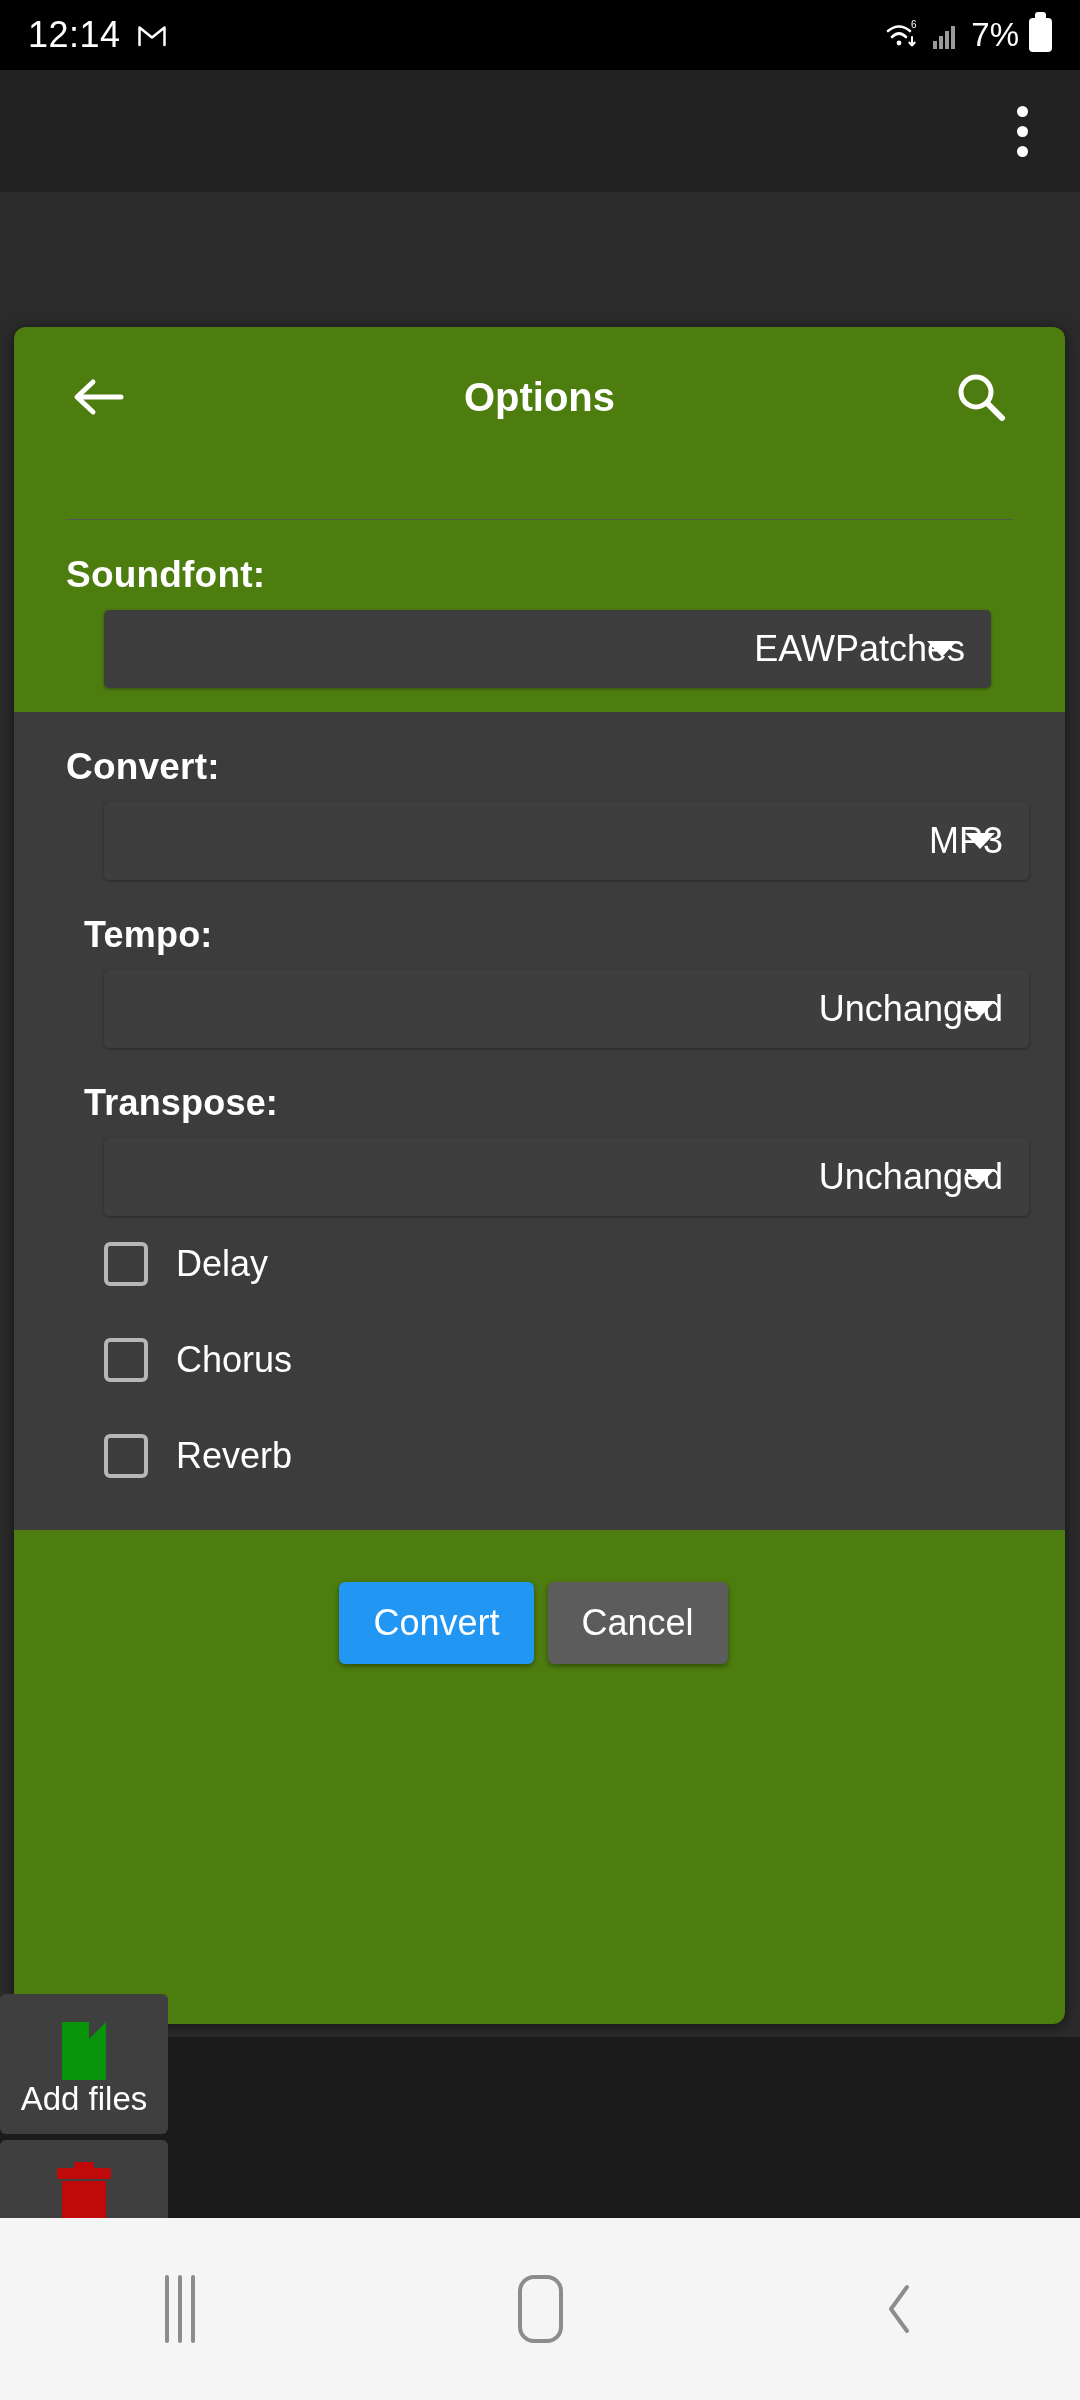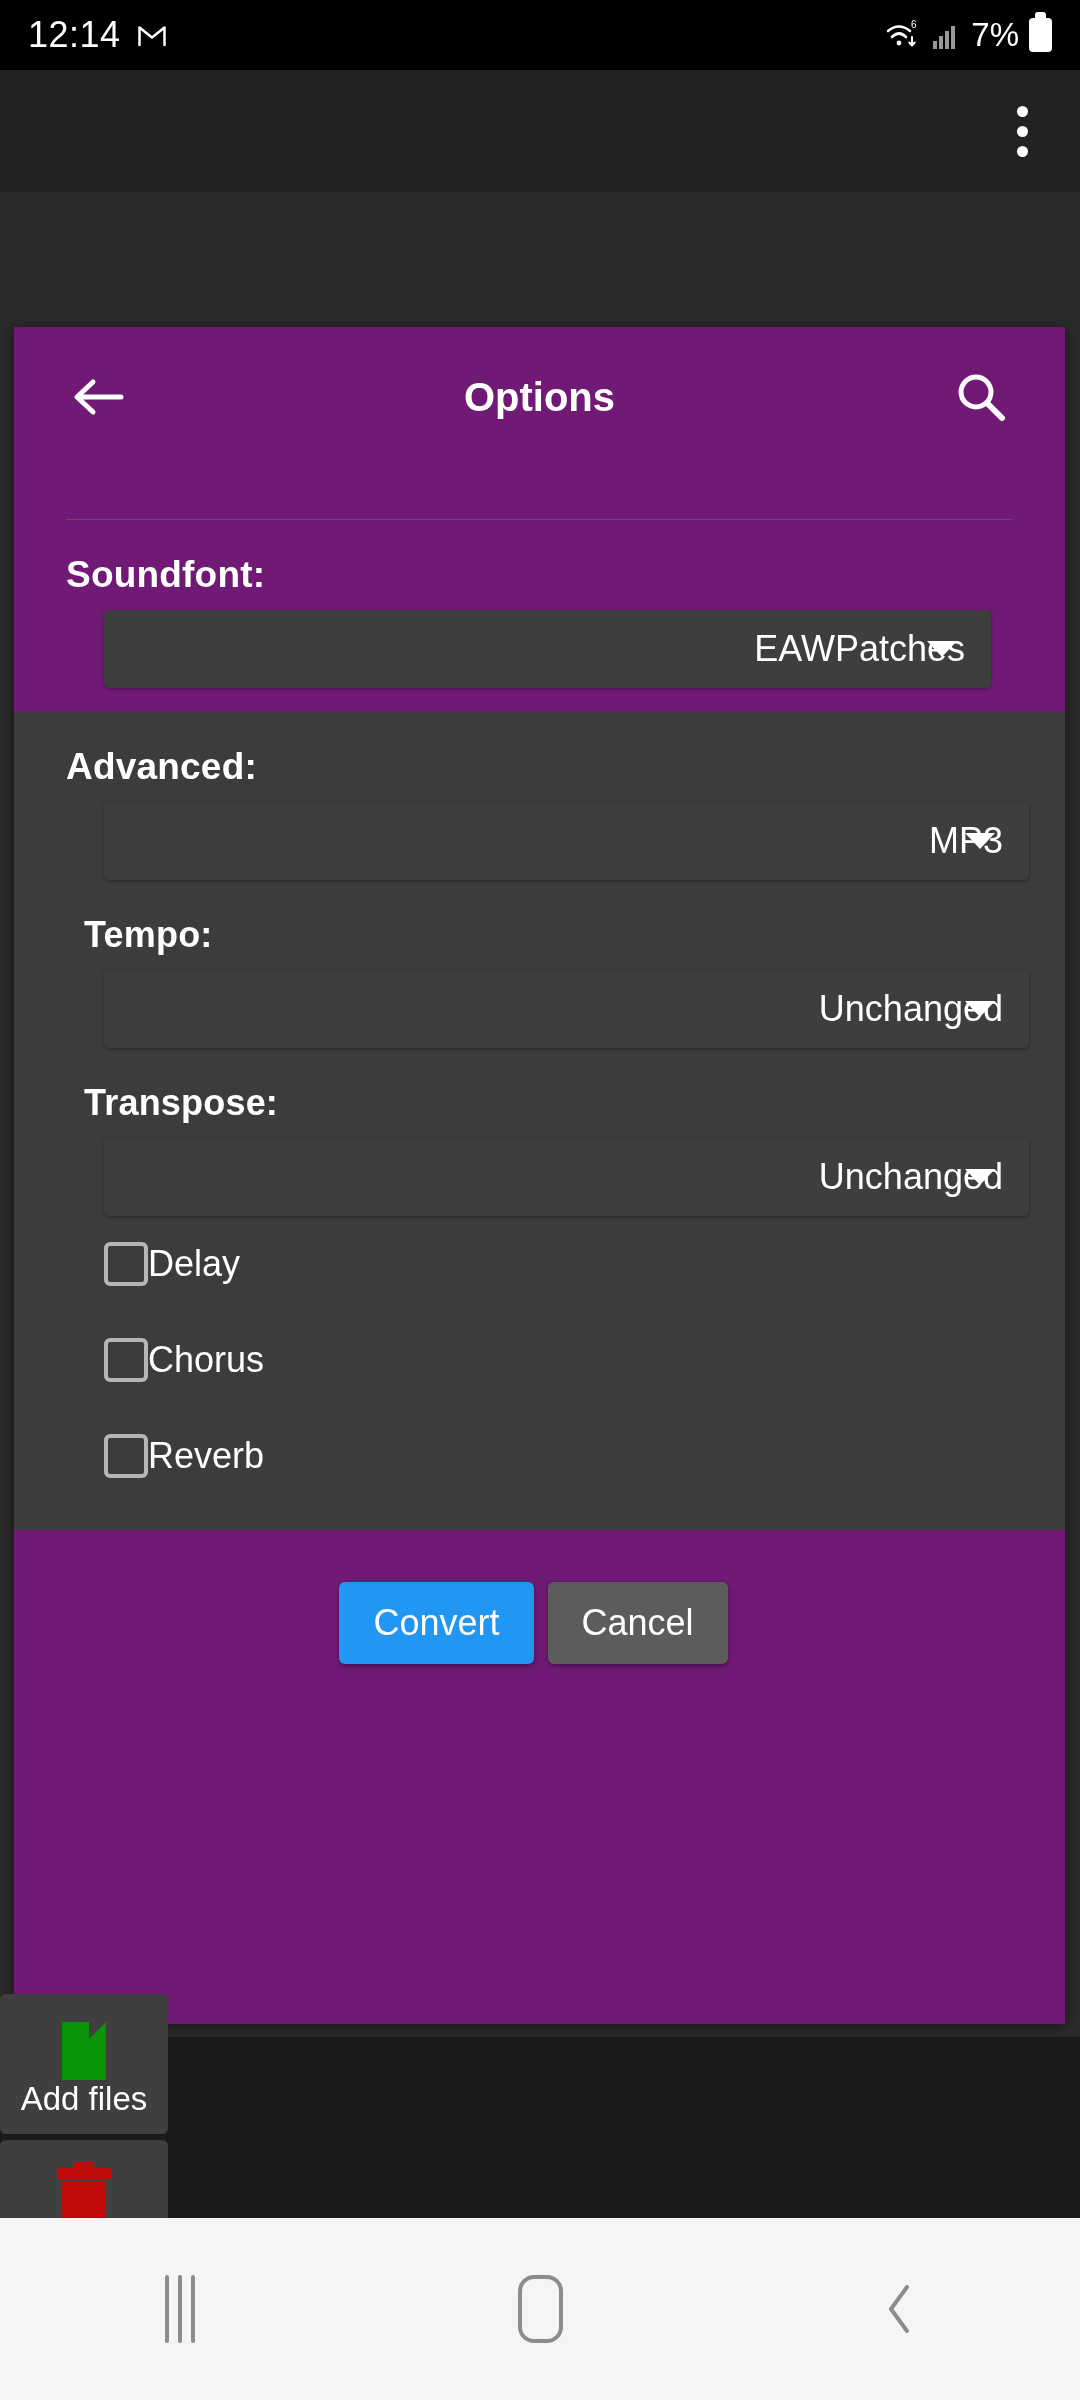--- a/index.html
+++ b/index.html
@@ -36,21 +36,21 @@
   .kebab{ display:flex; flex-direction:column; gap:9px; padding:14px 16px; }
   .kebab span{ width:11px; height:11px; border-radius:50%; background:#fff; display:block; }
 
   .app-body{
     position:absolute; top:192px; left:0; width:1080px; height:1845px; background:#2b2b2b;
   }
 
   
   .dialog{
     position:absolute; left:14px; top:327px; width:1051px; height:1697px;
-    background:#701a75; border-radius:0;
+    background:#4d7c0f; border-radius:12px;
     box-shadow:0 2px 14px rgba(0,0,0,.55);
     overflow:hidden;
   }
   .dlg-header{
     position:relative; height:140px; display:flex; align-items:center;
     padding:0 46px;
   }
   .dlg-title{
     position:absolute; left:0; right:0; text-align:center;
     color:#fff; font-size:40px; font-weight:bold;
@@ -86,21 +86,21 @@
   }
 
   .advanced{
     background:#3c3c3c; margin-top:24px; padding-bottom:26px;
   }
   .advanced .lbl{ padding-left:52px; }
   .advanced .lbl.sub{ padding-left:70px; }
   .advanced .spinner{ margin:0 36px 0 90px; }
 
   .cbrow{
-    display:flex; align-items:center; 
+    display:flex; align-items:center; gap:28px;
     padding:26px 0 26px 90px;
   }
   .cbox{
     width:44px; height:44px; border:4px solid #b6b6b6; border-radius:6px;
     background:transparent; flex:none;
   }
   .cbrow .cl{ color:#fff; font-size:36px; }
 
   .btnrow{
     display:flex; justify-content:center; align-items:center; gap:14px;
@@ -215,21 +215,21 @@
       <span class="lbl">Soundfont:</span>
     </div>
     <div class="section-pad">
       <div class="spinner">
         <span class="val">EAWPatches</span>
         <span class="caret"></span>
       </div>
     </div>
 
     <div class="advanced">
-      <span class="lbl">Advanced:</span>
+      <span class="lbl">Convert:</span>
 
       <div class="spinner">
         <span class="val">MP3</span>
         <span class="caret"></span>
       </div>
 
       <span class="lbl sub">Tempo:</span>
       <div class="spinner">
         <span class="val">Unchanged</span>
         <span class="caret"></span>

